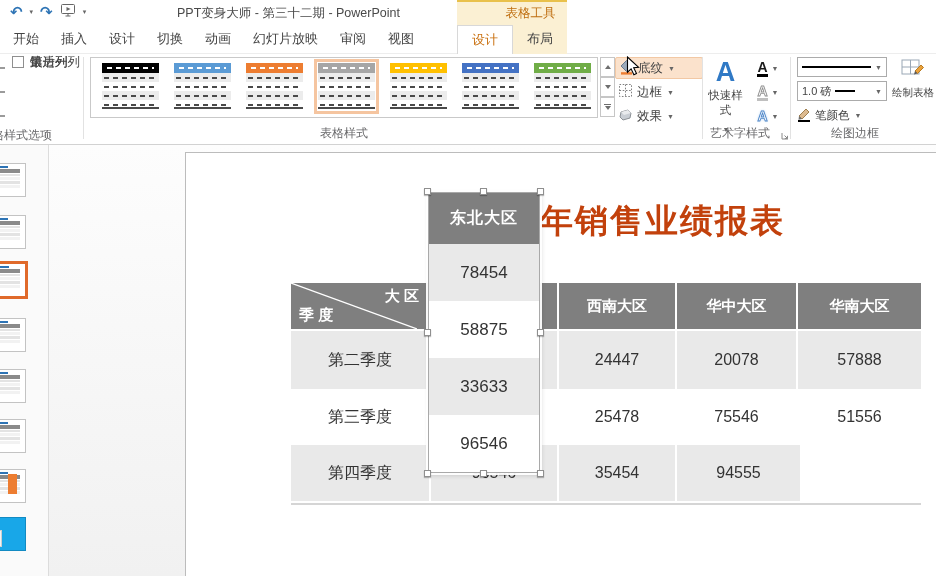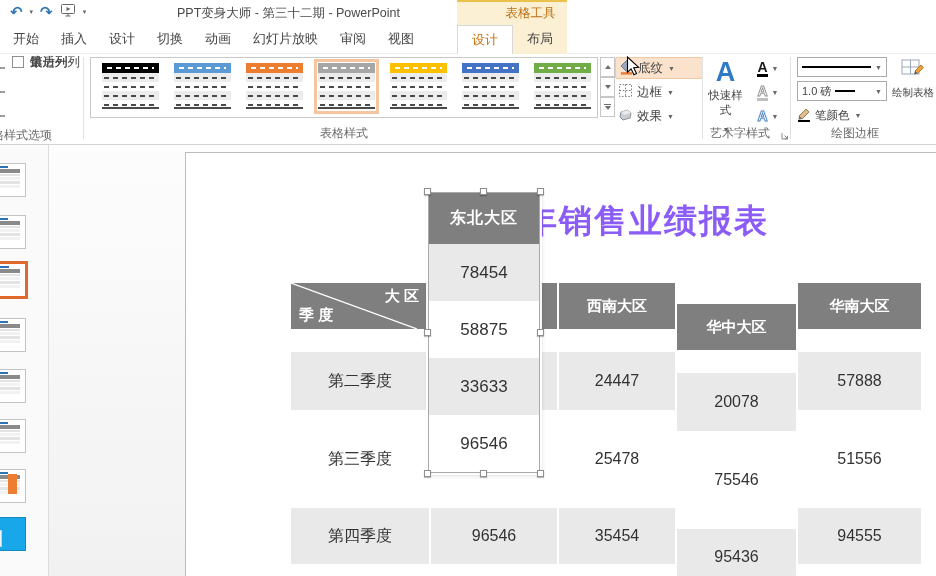--- a/index.html
+++ b/index.html
@@ -77,26 +77,26 @@
   .mini .mtable{position:relative;margin:1px 3px 0 3px;}
   .mini .mh{height:3.5px;background:#8A8A8A;margin-bottom:1px;}
   .mini .mr{height:2.8px;background:#E3E3E3;margin-bottom:1px;}
   .mini .mr:nth-of-type(odd){background:#F2F2F2;}
   .v-oleft .mtable::before{content:"";position:absolute;left:1px;top:-1px;bottom:0;width:9px;background:#ED7D31;}
   .v-oright .mtable::before{content:"";position:absolute;right:3px;top:-1px;bottom:0;width:9px;background:#ED7D31;}
   .v-blue{background:#18A7E8;border-color:#128AC2;}
   .v-blue .mwin{position:absolute;left:4px;bottom:2px;width:13px;height:15px;background:#F4F4F4;border:1px solid #CFCFCF;}
   
   .canvas{position:absolute;left:185px;top:152px;width:762px;height:430px;background:#fff;border:1px solid #BCBCBC;box-sizing:border-box;}
-  .slide-title{position:absolute;left:524px;top:199px;font-size:33px;font-weight:bold;color:#8b5cf6;letter-spacing:2px;white-space:nowrap;}
+  .slide-title{position:absolute;left:540px;top:199px;font-size:33px;font-weight:bold;color:#c2410c;letter-spacing:2px;white-space:nowrap;}
   
   .ptable{position:absolute;left:291px;top:283px;border-bottom:2px solid #D5D5D5;}
   .prow{display:flex;gap:2px;margin-bottom:2px;}
   .cell{display:flex;align-items:center;justify-content:center;font-size:16px;color:#333;box-sizing:border-box;}
-  .w1{width:138px;} .w2{width:126px;} .w3{width:116px;} .w4{width:119px;margin-top:21px;} .w5{width:123px;}
+  .w1{width:138px;} .w2{width:126px;} .w3{width:116px;} .w4{width:119px;} .w5{width:123px;}
   .hrow .cell{height:46px;background:#7F7F7F;color:#fff;font-weight:bold;font-size:15px;}
   .corner{position:relative;}
   .corner svg{position:absolute;left:0;top:0;}
   .cn-tr{position:absolute;right:10px;top:4px;font-size:15px;font-weight:bold;color:#fff;}
   .cn-bl{position:absolute;left:8px;bottom:4px;font-size:15px;font-weight:bold;color:#fff;}
   .brow:nth-of-type(odd) .cell{background:#E9E9E9;}
   .brow:nth-of-type(even) .cell{background:#fff;}
   .brow:nth-of-type(1) .cell{height:58px;}
   .brow:nth-of-type(2) .cell{height:52px;}
   .brow:nth-of-type(3) .cell{height:56px;}
@@ -575,21 +575,20 @@
         <div class="cell w2">99655</div>
         <div class="cell w3">25478</div>
         <div class="cell w4">75546</div>
         <div class="cell w5">51556</div>
       </div>
 
       <div class="prow brow">
         <div class="cell w1">第四季度</div>
         <div class="cell w2">96546</div>
         <div class="cell w3">35454</div>
-        <div class="cell w4">95436</div>
         <div class="cell w5">94555</div>
       </div>
     </div>
 </div>
 
 <div class="fcol">
   <div class="fc-head">东北大区</div>
   <div class="fc-cells">
 
   <div class="fc-cell">78454</div>

